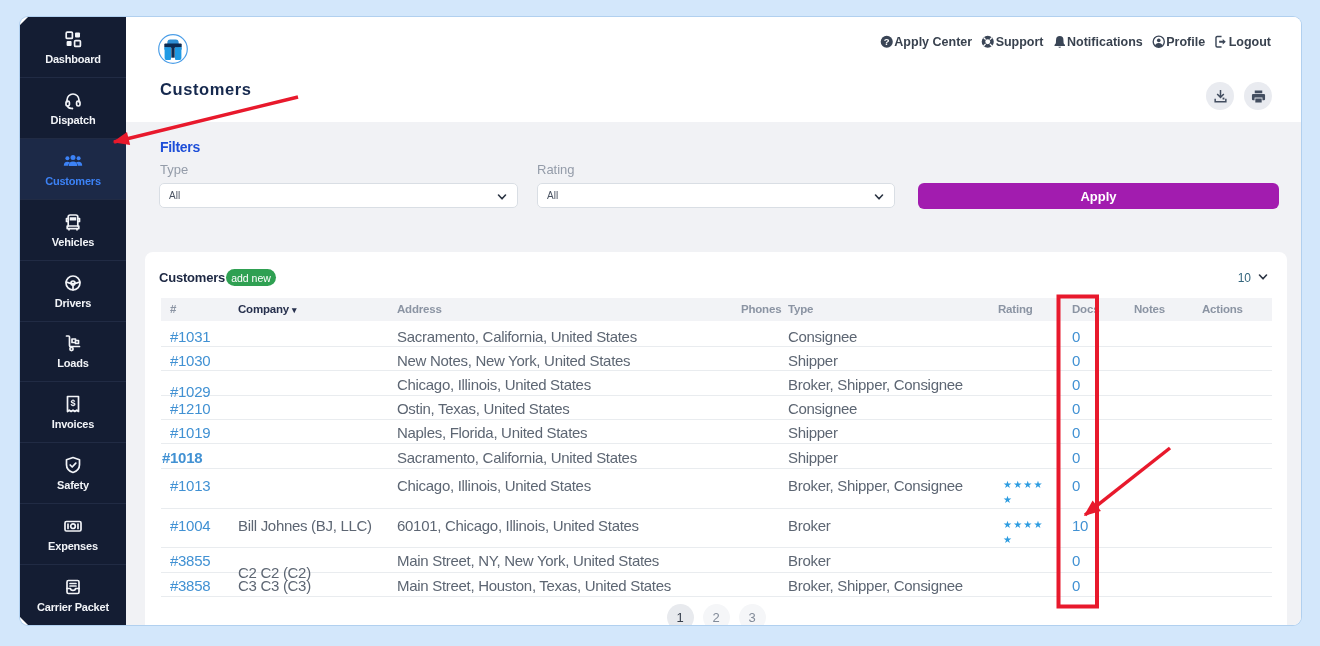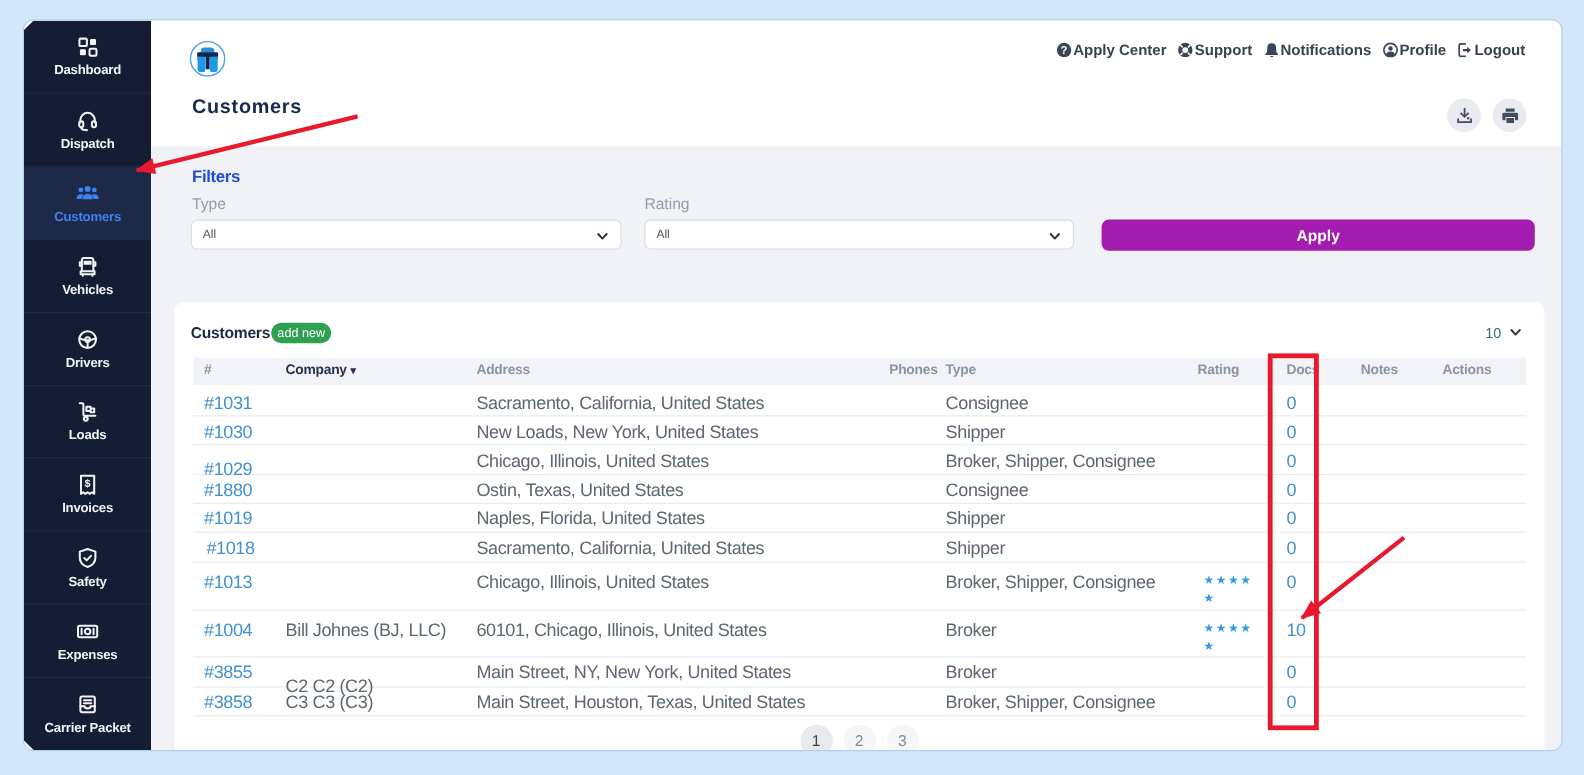--- a/index.html
+++ b/index.html
@@ -247,51 +247,51 @@
     <span class="c lnk" style="left:9px; top:4.5px;">#1031</span>
 
     <span class="c" style="left:236px; top:4.5px;">Sacramento, California, United States</span>
     <span class="c" style="left:627px; top:4.5px;">Consignee</span>
 
     <span class="c lnk" style="left:911px; top:4.5px;">0</span>
   </div>
           <div class="row" style="height:24px;">
     <span class="c lnk" style="left:9px; top:4.5px;">#1030</span>
 
-    <span class="c" style="left:236px; top:4.5px;">New Loads, New York, United States</span>
+    <span class="c" style="left:236px; top:4.5px;">New Notes, New York, United States</span>
     <span class="c" style="left:627px; top:4.5px;">Shipper</span>
 
     <span class="c lnk" style="left:911px; top:4.5px;">0</span>
   </div>
           <div class="row" style="height:24.5px;">
     <span class="c lnk" style="left:9px; top:12px;">#1029</span>
 
     <span class="c" style="left:236px; top:4.5px;">Chicago, Illinois, United States</span>
     <span class="c" style="left:627px; top:4.5px;">Broker, Shipper, Consignee</span>
 
     <span class="c lnk" style="left:911px; top:4.5px;">0</span>
   </div>
           <div class="row" style="height:24px;">
-    <span class="c lnk" style="left:9px; top:4.5px;">#1880</span>
+    <span class="c lnk" style="left:9px; top:4.5px;">#1210</span>
 
     <span class="c" style="left:236px; top:4.5px;">Ostin, Texas, United States</span>
     <span class="c" style="left:627px; top:4.5px;">Consignee</span>
 
     <span class="c lnk" style="left:911px; top:4.5px;">0</span>
   </div>
           <div class="row" style="height:24.5px;">
     <span class="c lnk" style="left:9px; top:4.5px;">#1019</span>
 
     <span class="c" style="left:236px; top:4.5px;">Naples, Florida, United States</span>
     <span class="c" style="left:627px; top:4.5px;">Shipper</span>
 
     <span class="c lnk" style="left:911px; top:4.5px;">0</span>
   </div>
           <div class="row" style="height:25px;">
-    <span class="c lnk" style="left:11px; top:4.5px;">#1018</span>
+    <span class="c lnk" style="left:1px; top:4.5px;font-weight:bold;">#1018</span>
 
     <span class="c" style="left:236px; top:4.5px;">Sacramento, California, United States</span>
     <span class="c" style="left:627px; top:4.5px;">Shipper</span>
 
     <span class="c lnk" style="left:911px; top:4.5px;">0</span>
   </div>
           <div class="row" style="height:39.5px;">
     <span class="c lnk" style="left:9px; top:8px;">#1013</span>
 
     <span class="c" style="left:236px; top:8px;">Chicago, Illinois, United States</span>

